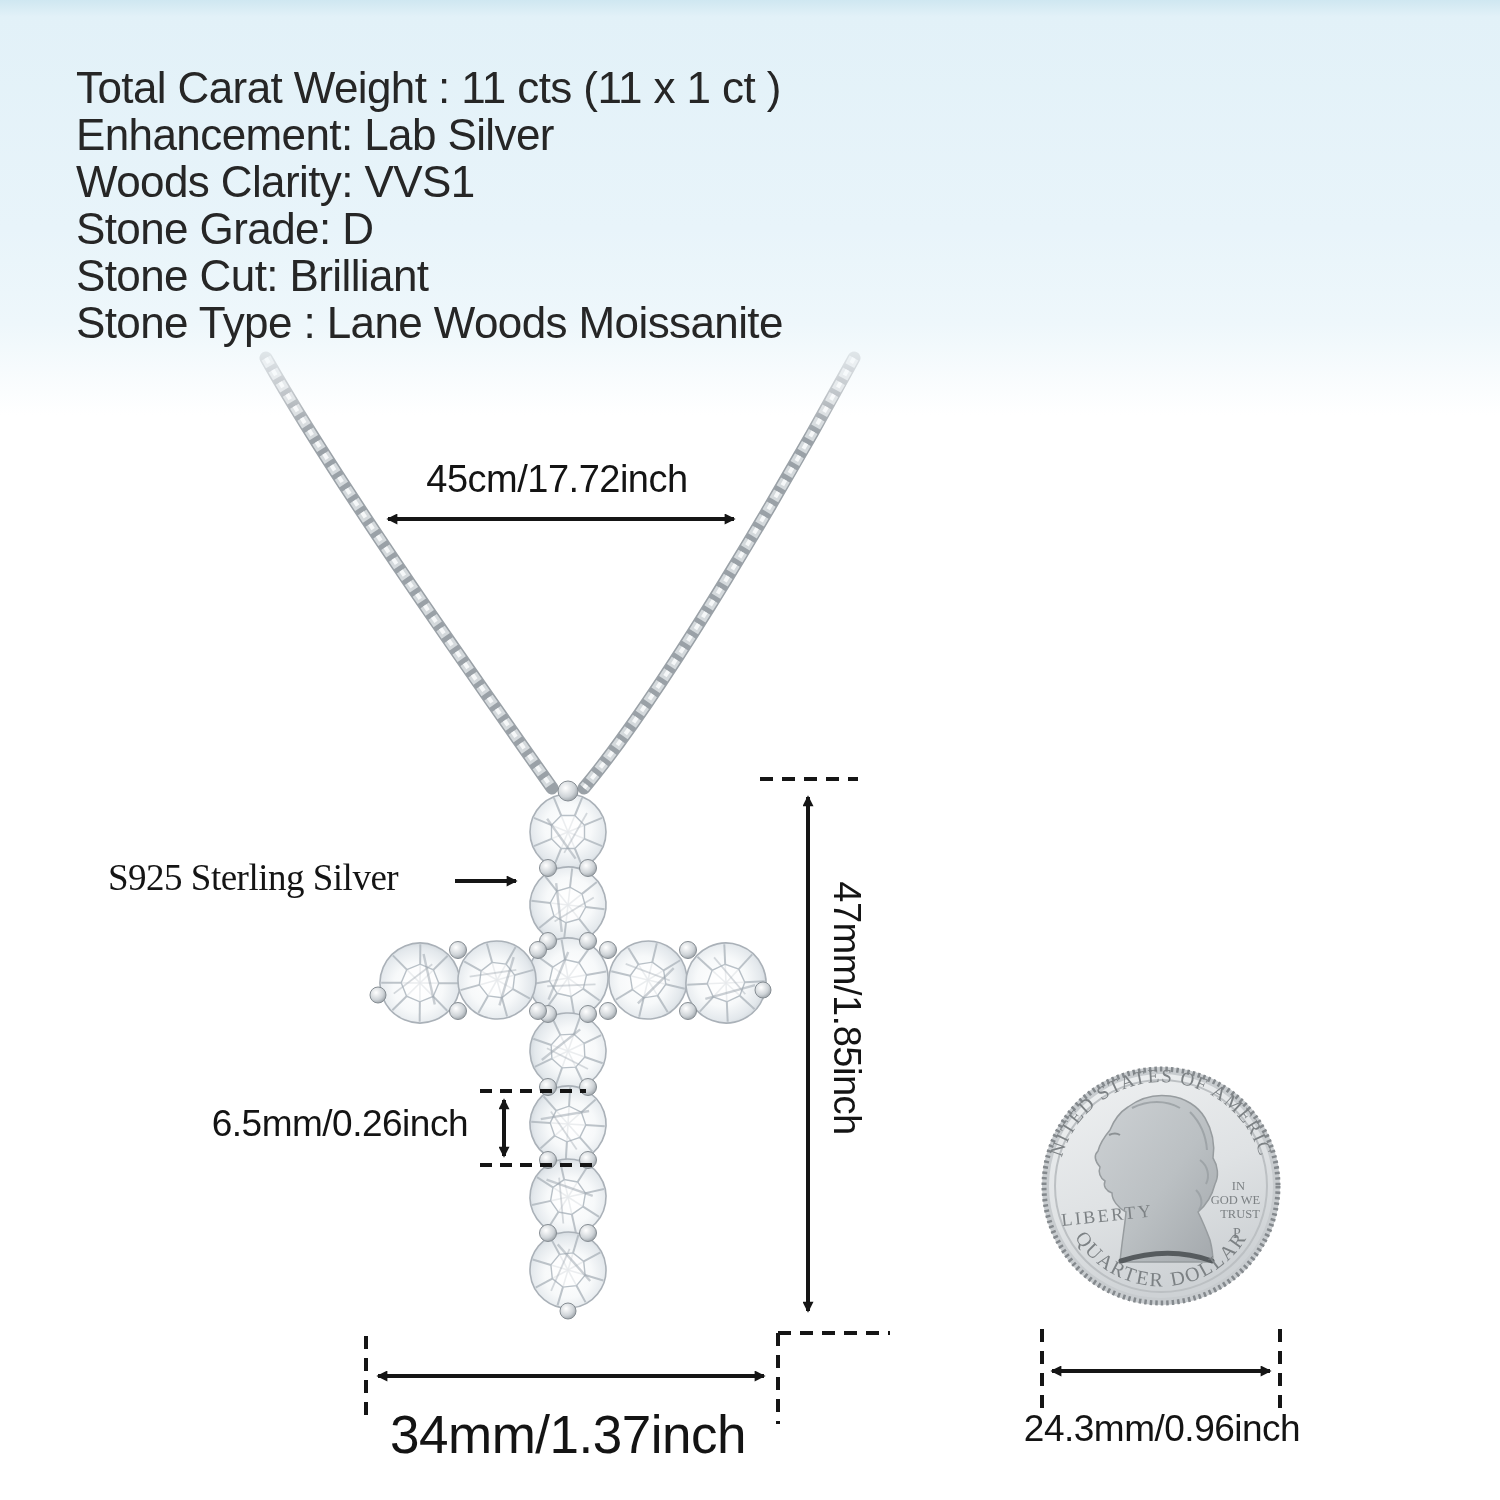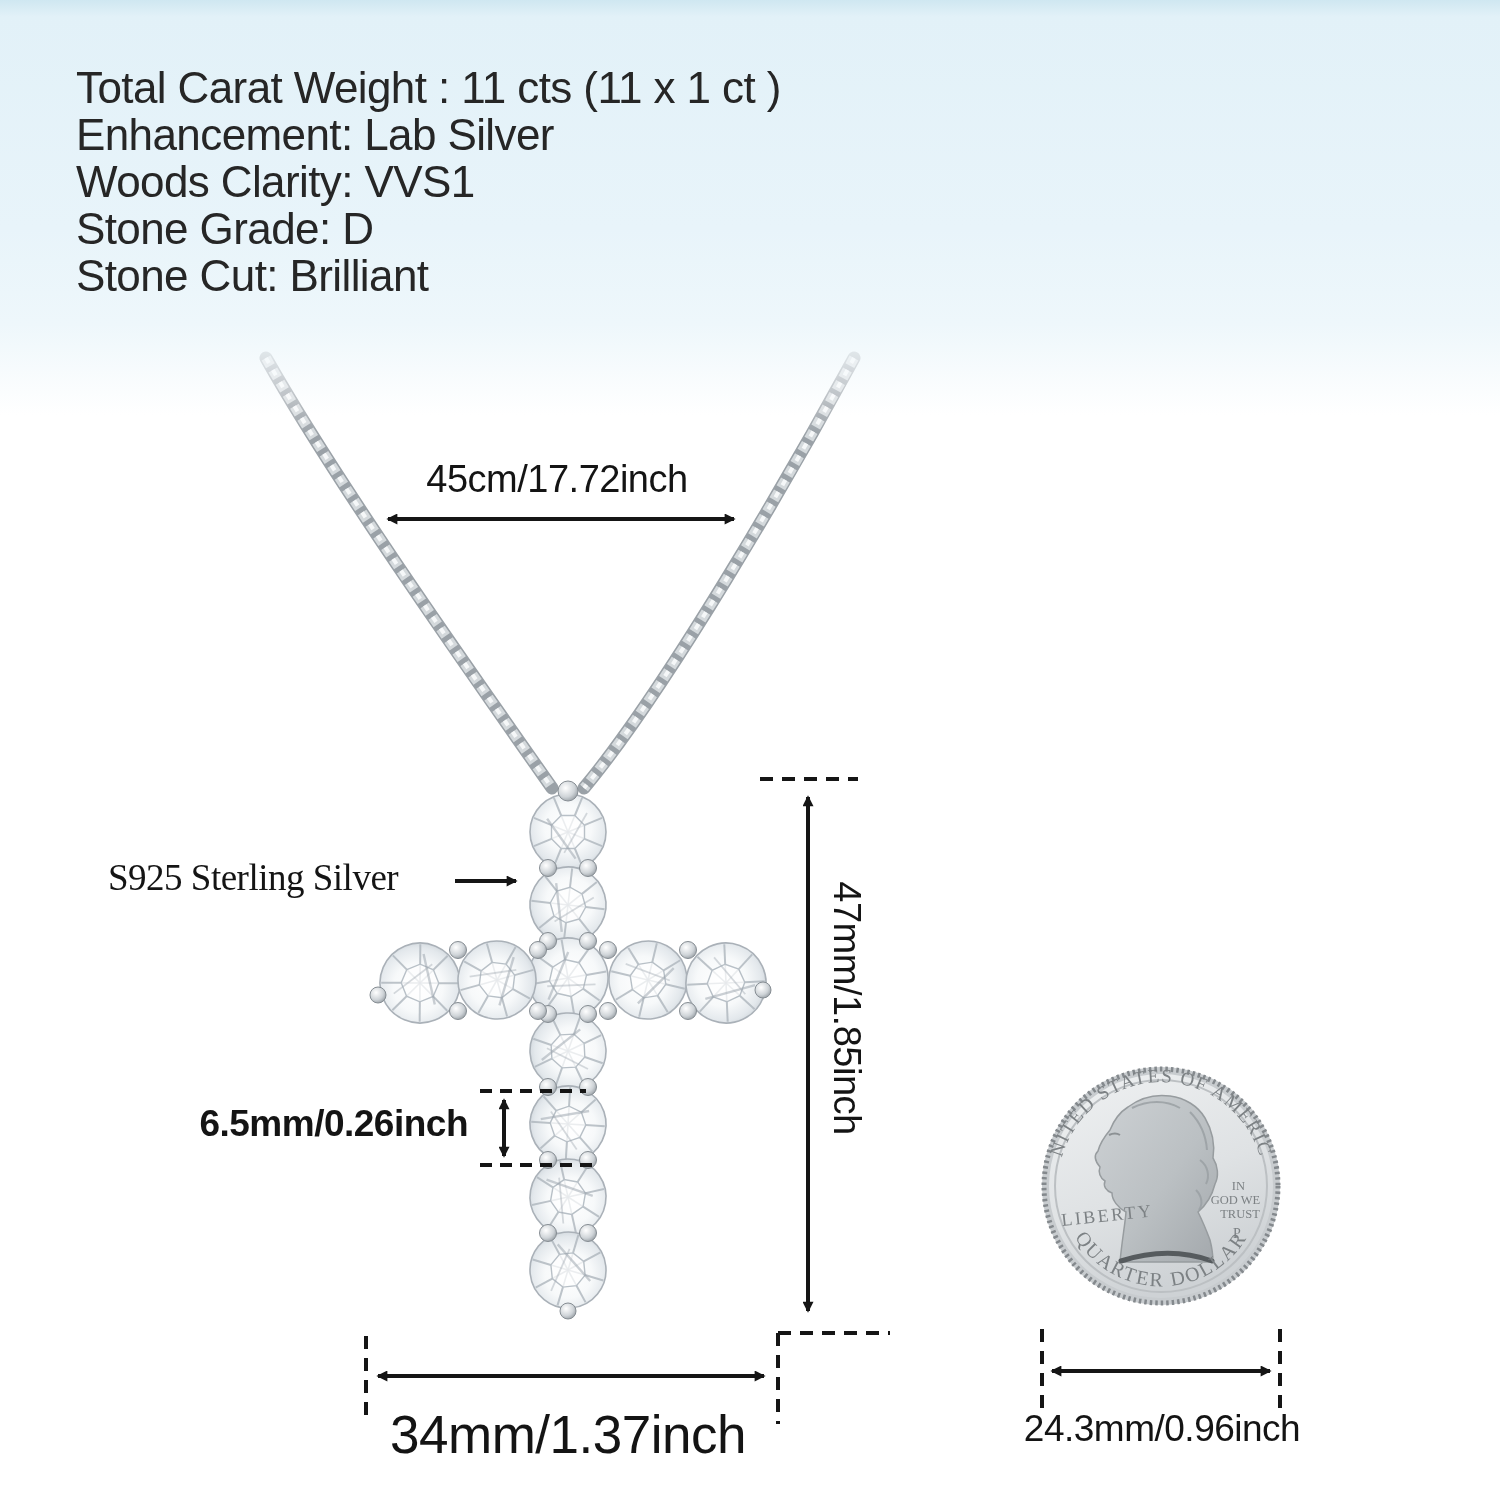--- a/index.html
+++ b/index.html
@@ -15,38 +15,39 @@
     position:absolute;left:76px;top:64px;
     font-size:44px;line-height:47px;letter-spacing:-0.6px;color:#262626;
     white-space:nowrap;
   }
   .dim-label{
     position:absolute;font-size:38px;color:#141414;letter-spacing:-0.5px;white-space:nowrap;
   }
   #label-chain-length{left:557px;top:458px;transform:translateX(-50%);}
   #label-material{left:108px;top:856px;font-size:37px;font-family:Liberation Serif, serif;}
   #label-pendant-height{left:846px;top:1008px;transform:translate(-50%,-50%) rotate(90deg);}
-  #label-stone-size{right:1032px;top:1103px;font-size:37px;font-weight:bold;}
+  #label-stone-size{right:1032px;top:1103px;font-size:37px;}
   #label-pendant-width{left:568px;top:1404px;transform:translateX(-50%);font-size:53px;}
   #label-coin-diameter{left:1162px;top:1408px;transform:translateX(-50%);font-size:37px;}
   #art{position:absolute;left:0;top:0;}
   .coin-arc-text{font-family:"Liberation Serif",serif;fill:#7c8184;}
 </style>
 </head>
 <body>
 
 <div id="canvas">
 
   <div id="header-panel">
     <div id="spec-block">
       <div class="spec-line">Total Carat Weight : 11 cts (11 x 1 ct )</div>
       <div class="spec-line">Enhancement: Lab Silver</div>
       <div class="spec-line">Woods Clarity: VVS1</div>
       <div class="spec-line">Stone Grade: D</div>
       <div class="spec-line">Stone Cut: Brilliant</div>
+      <div class="spec-line">Stone Type : Lane Woods Moissanite</div>
     </div>
   </div>
 
   <svg id="art" width="1500" height="1500" viewBox="0 0 1500 1500">
     <defs>
       <marker id="ah" viewBox="0 0 10 10" refX="8.5" refY="5" markerWidth="15" markerHeight="11" orient="auto-start-reverse" markerUnits="userSpaceOnUse">
         <path d="M0,0 L10,5 L0,10 Z" fill="#151515"></path>
       </marker>
       <radialGradient id="stoneG" cx="50%" cy="44%" r="62%">
         <stop offset="0%" stop-color="#ffffff"></stop>

